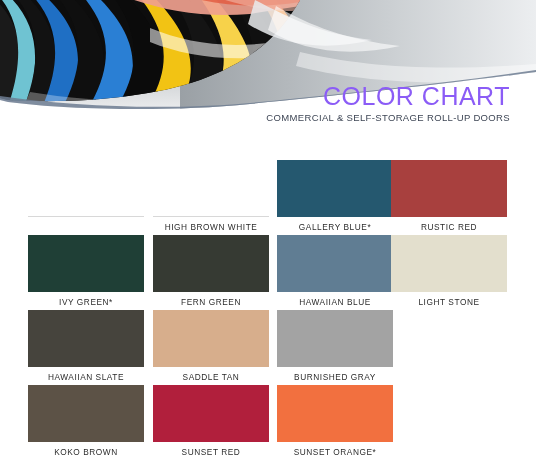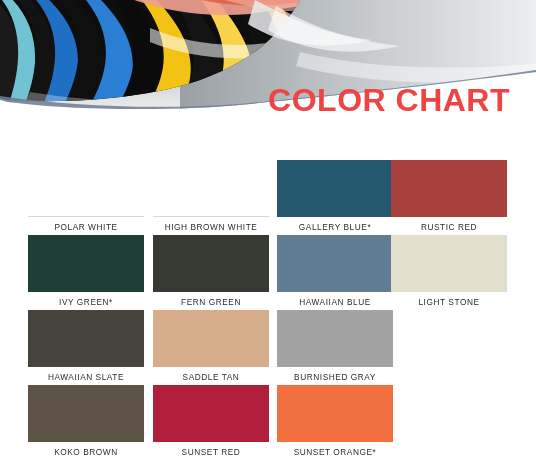--- a/index.html
+++ b/index.html
@@ -31,24 +31,24 @@
 
   
   #title-block {
     position: absolute;
     right: 26px;
     top: 84px;
     text-align: right;
     line-height: 1;
   }
   #chart-title {
-    font-size: 32px;
-    font-weight: bold;
+    font-size: 25px;
+    font-weight: normal;
     letter-spacing: 0.5px;
-    color: #ef4444;
+    color: #8b5cf6;
     font-family: "Liberation Sans", sans-serif;
     white-space: nowrap;
   }
   #chart-subtitle {
     margin-top: 4px;
     font-size: 9.5px;
     letter-spacing: 0.35px;
     color: #3e4655;
     white-space: nowrap;
   }
@@ -158,28 +158,28 @@
       <path d="M300,52 C360,66 430,72 536,64 L536,78 C430,88 350,80 296,66 Z" fill="#ffffff" opacity="0.45"></path>
 
       <path d="M0,96 C80,108 180,110 260,102 C340,94 440,84 536,70 L536,76
                C440,90 340,100 260,108 C180,116 80,114 0,102 Z" fill="#6d7d92" opacity="0.85"></path>
     </g>
   </svg>
 </div>
 
 <div id="title-block">
   <div id="chart-title">COLOR CHART</div>
+  <div id="chart-subtitle">COMMERCIAL &amp; SELF-STORAGE ROLL-UP DOORS</div>
 </div>
 
 <div id="grid">
 
   <div class="row">
     <div class="cell c0">
       <div class="swatch light-edge" style="background-color: rgb(255, 255, 255);"></div>
-      <div class="label">POLAR WHITE</div>
     </div>
     <div class="cell c1">
       <div class="swatch light-edge" style="background-color: rgb(255, 255, 255);"></div>
       <div class="label">HIGH BROWN WHITE</div>
     </div>
     <div class="cell c2">
       <div class="swatch" style="background-color: rgb(37, 88, 111);"></div>
       <div class="label">GALLERY BLUE*</div>
     </div>
     <div class="cell c3">

